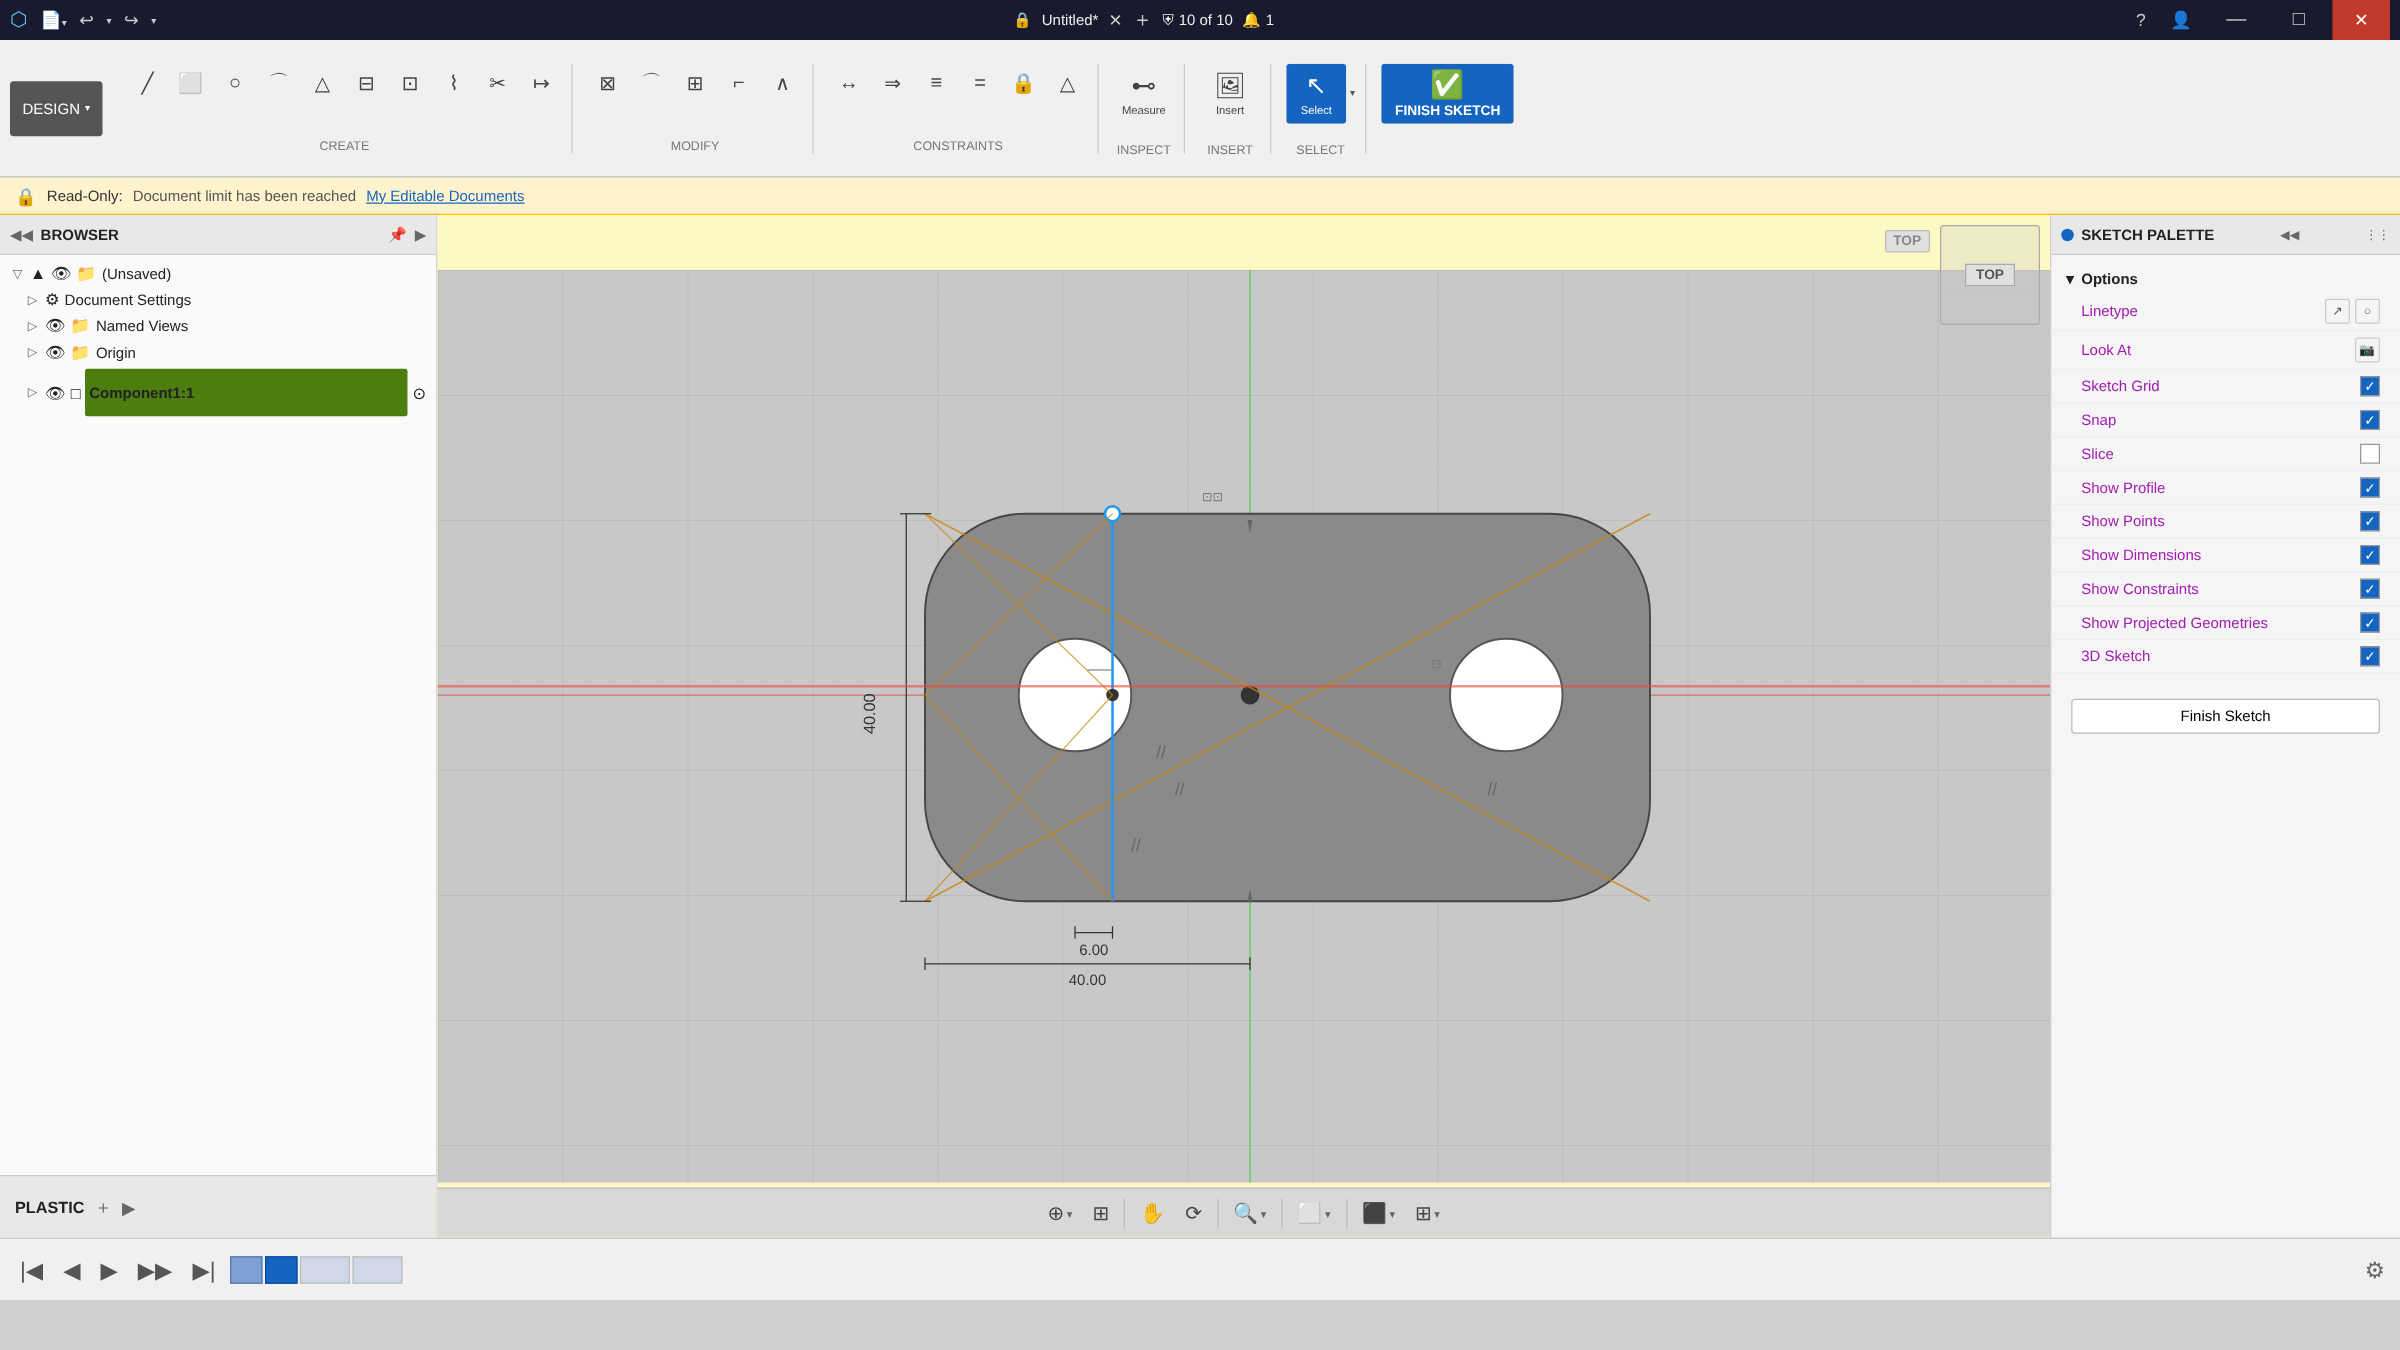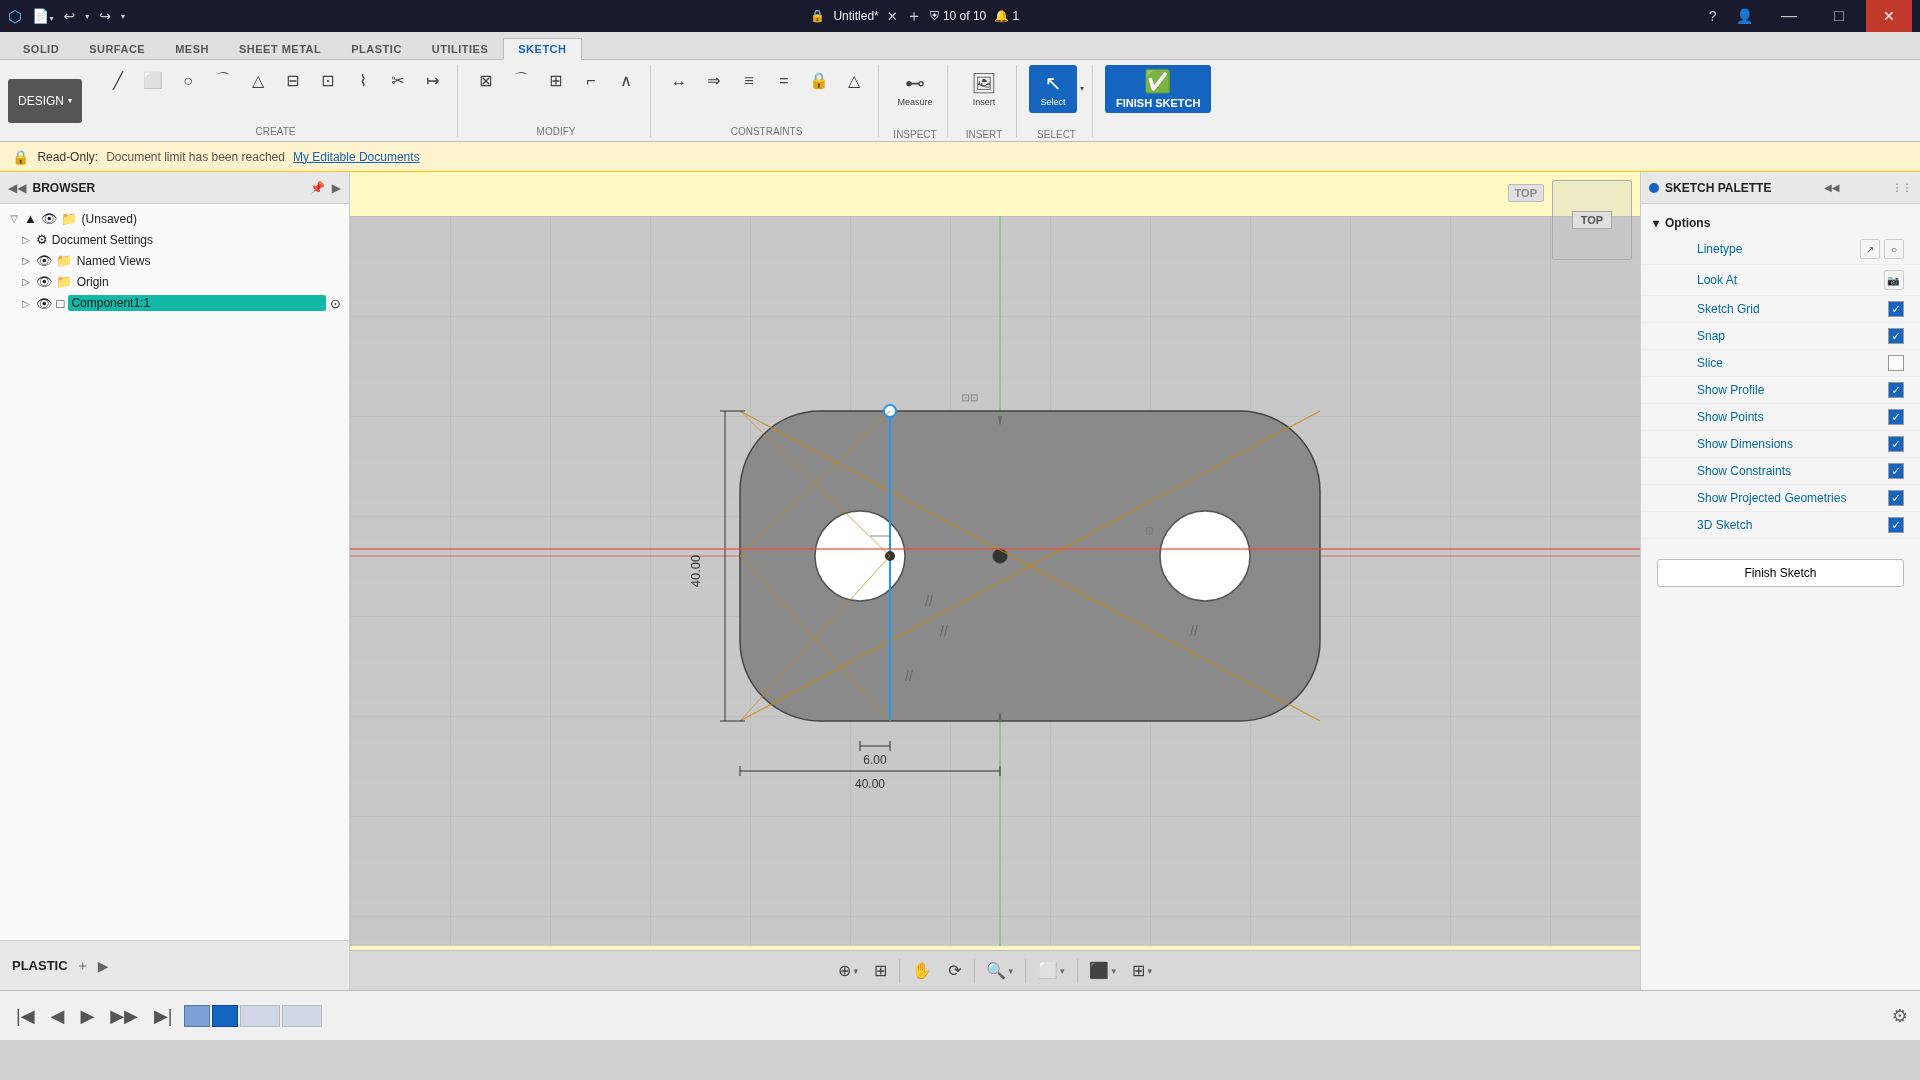--- a/index.html
+++ b/index.html
@@ -189,21 +189,21 @@
       display: flex;
       align-items: center;
       padding: 3px 8px;
       gap: 4px;
       cursor: pointer;
       font-size: 12px;
     }
     .tree-arrow { width: 12px; height: 12px; display: inline-flex; align-items: center; justify-content: center; font-size: 10px; color: #666; }
     .tree-icon { font-size: 13px; }
     .tree-label { flex: 1; }
-    .tree-label.highlighted { background: #14b8a6; padding: 1px 3px; border-radius: 2px; font-weight: 400; }
+    .tree-label.highlighted { background: #4d7c0f; padding: 12px 3px; border-radius: 2px; font-weight: 700; }
     .tree-indent-1 { padding-left: 20px; }
     #comments-bar {
       height: 50px;
       background: #e8e8e8;
       border-top: 1px solid #ccc;
       display: flex;
       align-items: center;
       padding: 0 12px;
       gap: 8px;
       font-weight: 700;
@@ -252,21 +252,21 @@
       font-size: 12px;
       cursor: pointer;
     }
     .palette-row {
       display: flex;
       align-items: center;
       justify-content: space-between;
       padding: 5px 16px 5px 24px;
       border-bottom: 1px solid #eee;
     }
-    .palette-label { font-size: 12px; color: #0369a1; margin-left: 32px; }
+    .palette-label { font-size: 12px; color: #a21caf; }
     .palette-control { display: flex; align-items: center; gap: 4px; }
     .checkbox {
       width: 16px; height: 16px;
       border: 1px solid #999;
       background: white;
       display: inline-flex;
       align-items: center;
       justify-content: center;
       cursor: pointer;
       font-size: 11px;
@@ -403,29 +403,20 @@
   <div id="titlebar-right">
     <button class="win-ctrl">?</button>
     <button class="win-ctrl">👤</button>
     <button class="win-ctrl tb-min" style="border-radius:0;width:46px;height:32px;background:none;color:#ccc;font-size:16px;">—</button>
     <button class="win-ctrl tb-max" style="border-radius:0;width:46px;height:32px;background:none;color:#ccc;font-size:16px;">□</button>
     <button class="win-ctrl tb-close" style="border-radius:0;width:46px;height:32px;background:#c0392b;color:white;font-size:14px;">✕</button>
   </div>
 </div>
 
 <div id="ribbon">
-  <div id="ribbon-tabs">
-    <button class="ribbon-tab">SOLID</button>
-    <button class="ribbon-tab">SURFACE</button>
-    <button class="ribbon-tab">MESH</button>
-    <button class="ribbon-tab">SHEET METAL</button>
-    <button class="ribbon-tab">PLASTIC</button>
-    <button class="ribbon-tab">UTILITIES</button>
-    <button class="ribbon-tab active">SKETCH</button>
-  </div>
   <div id="ribbon-content">
 
     <button class="design-btn">
       <span>DESIGN</span>
       <span class="dropdown-arrow">▾</span>
     </button>
 
     <div class="ribbon-section">
       <div class="ribbon-section-tools">
         <button class="ribbon-btn" title="Line">╱</button>

